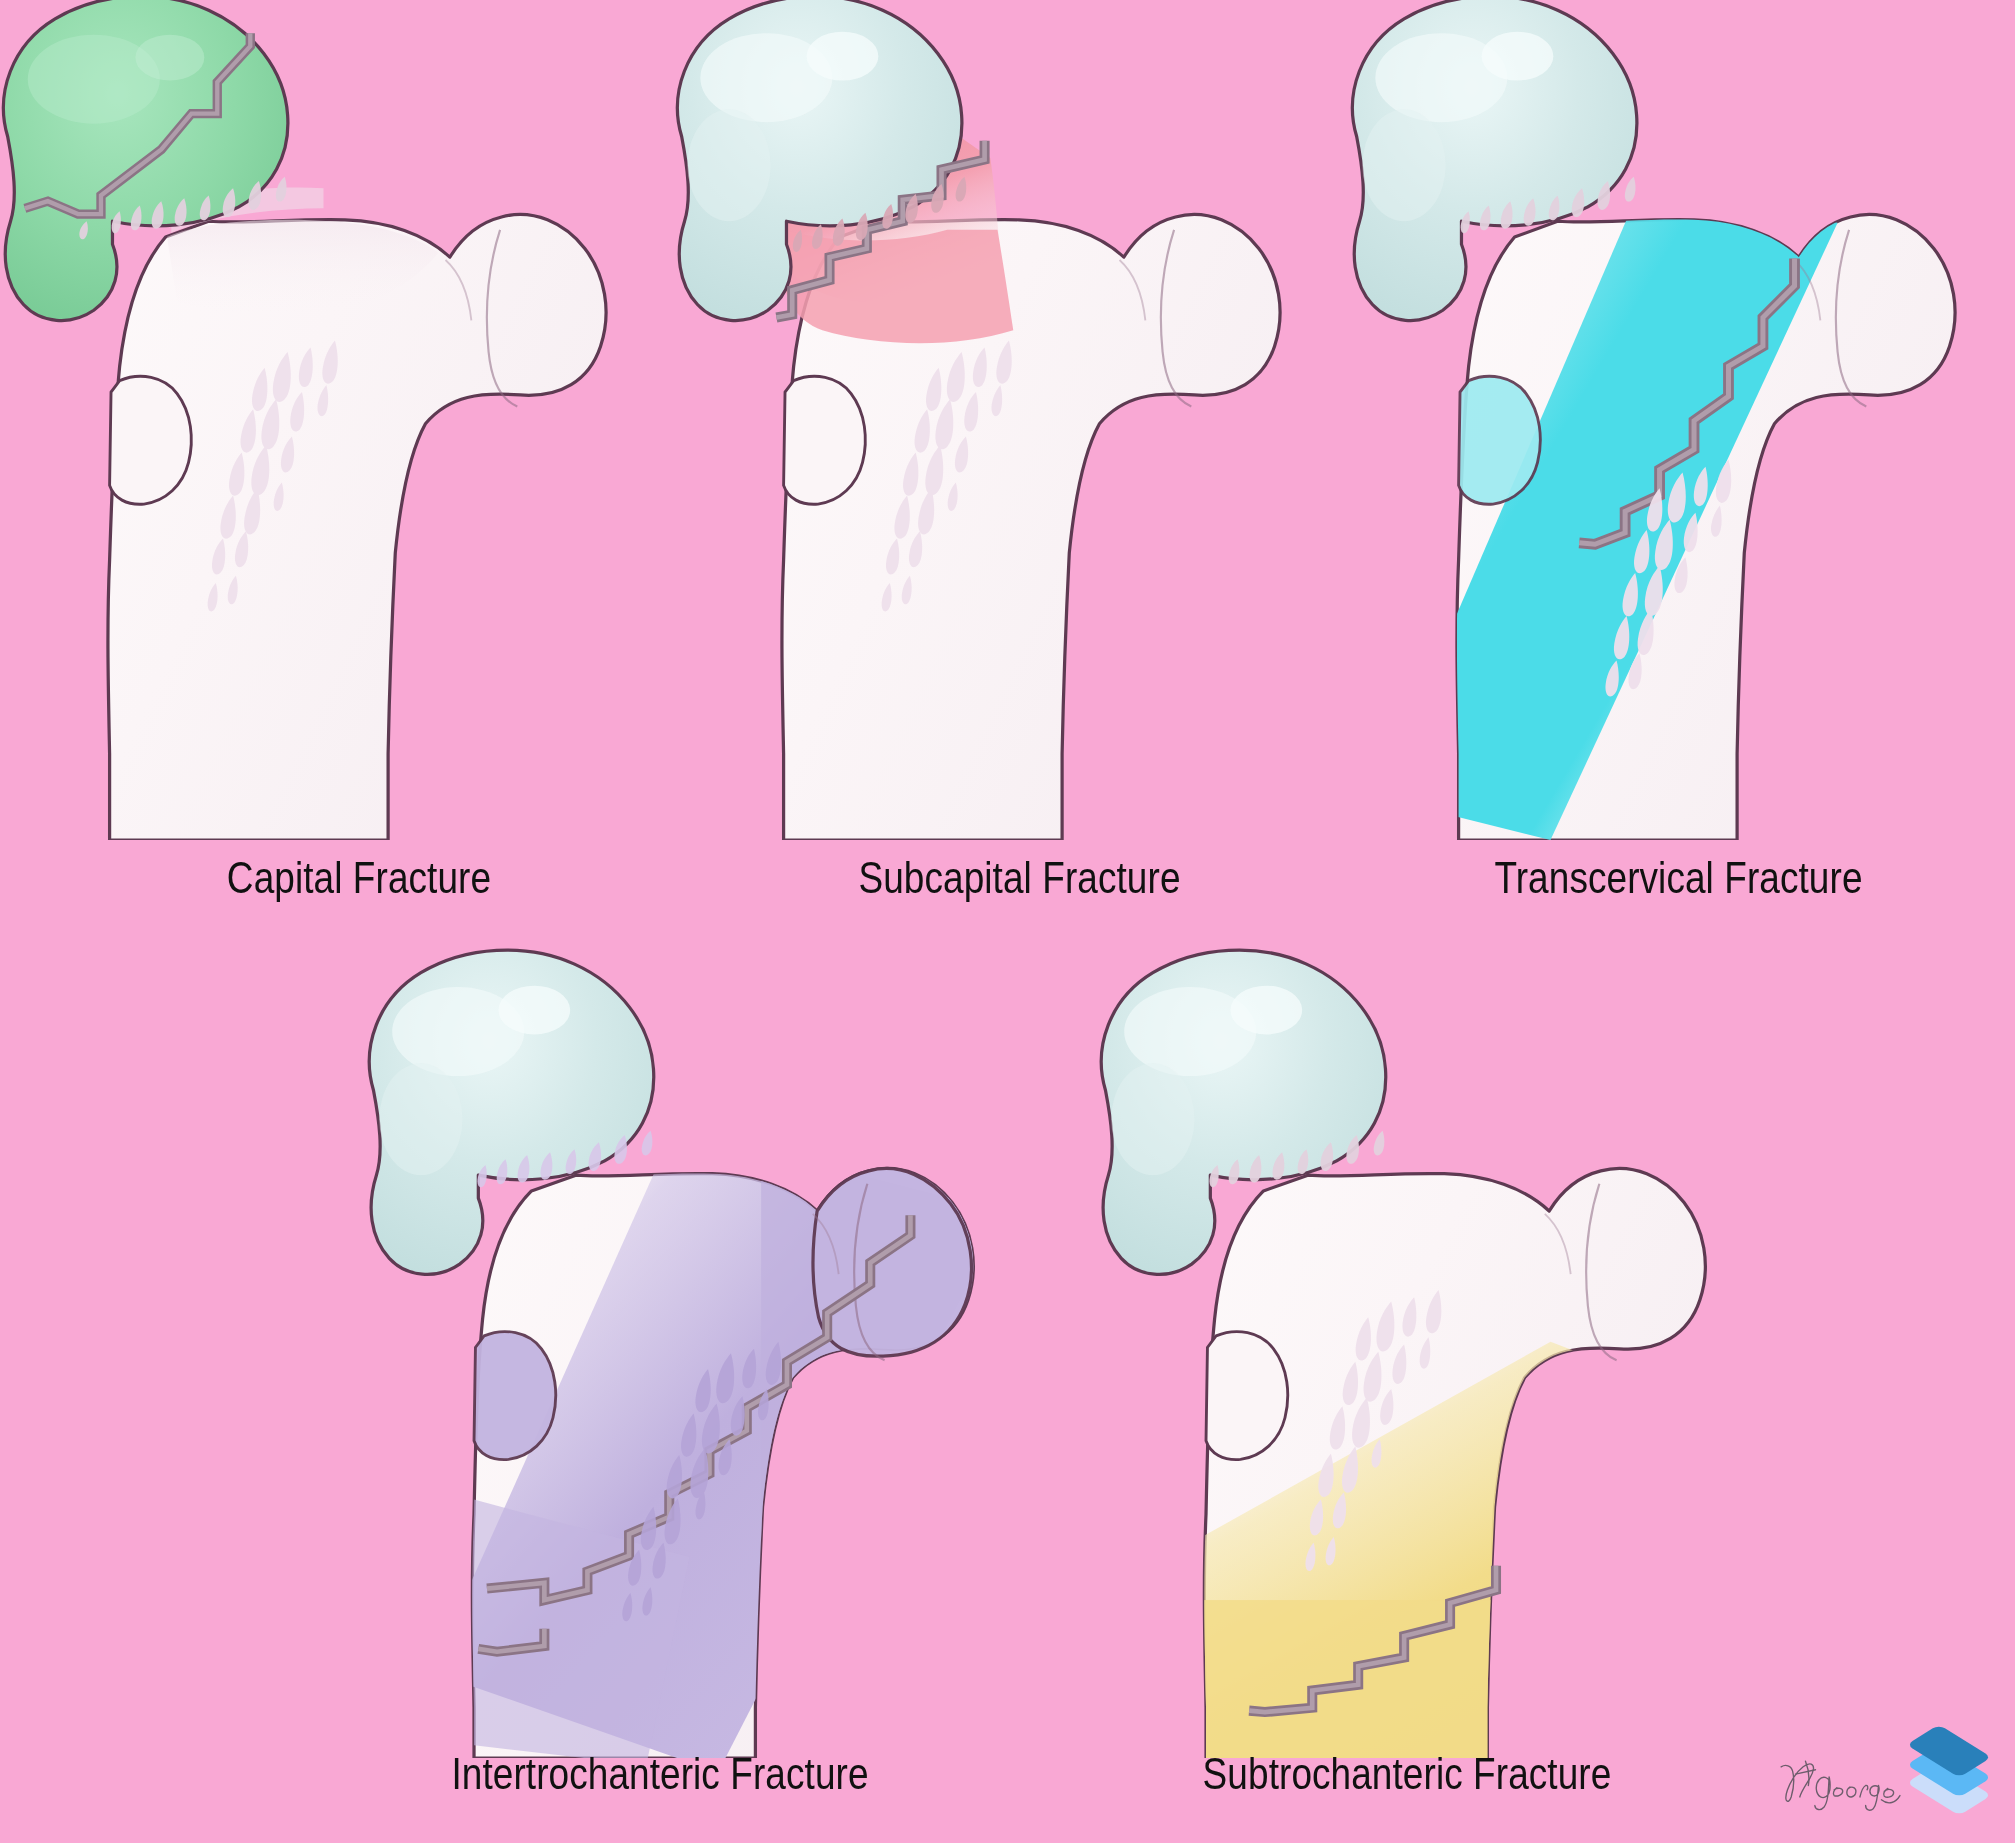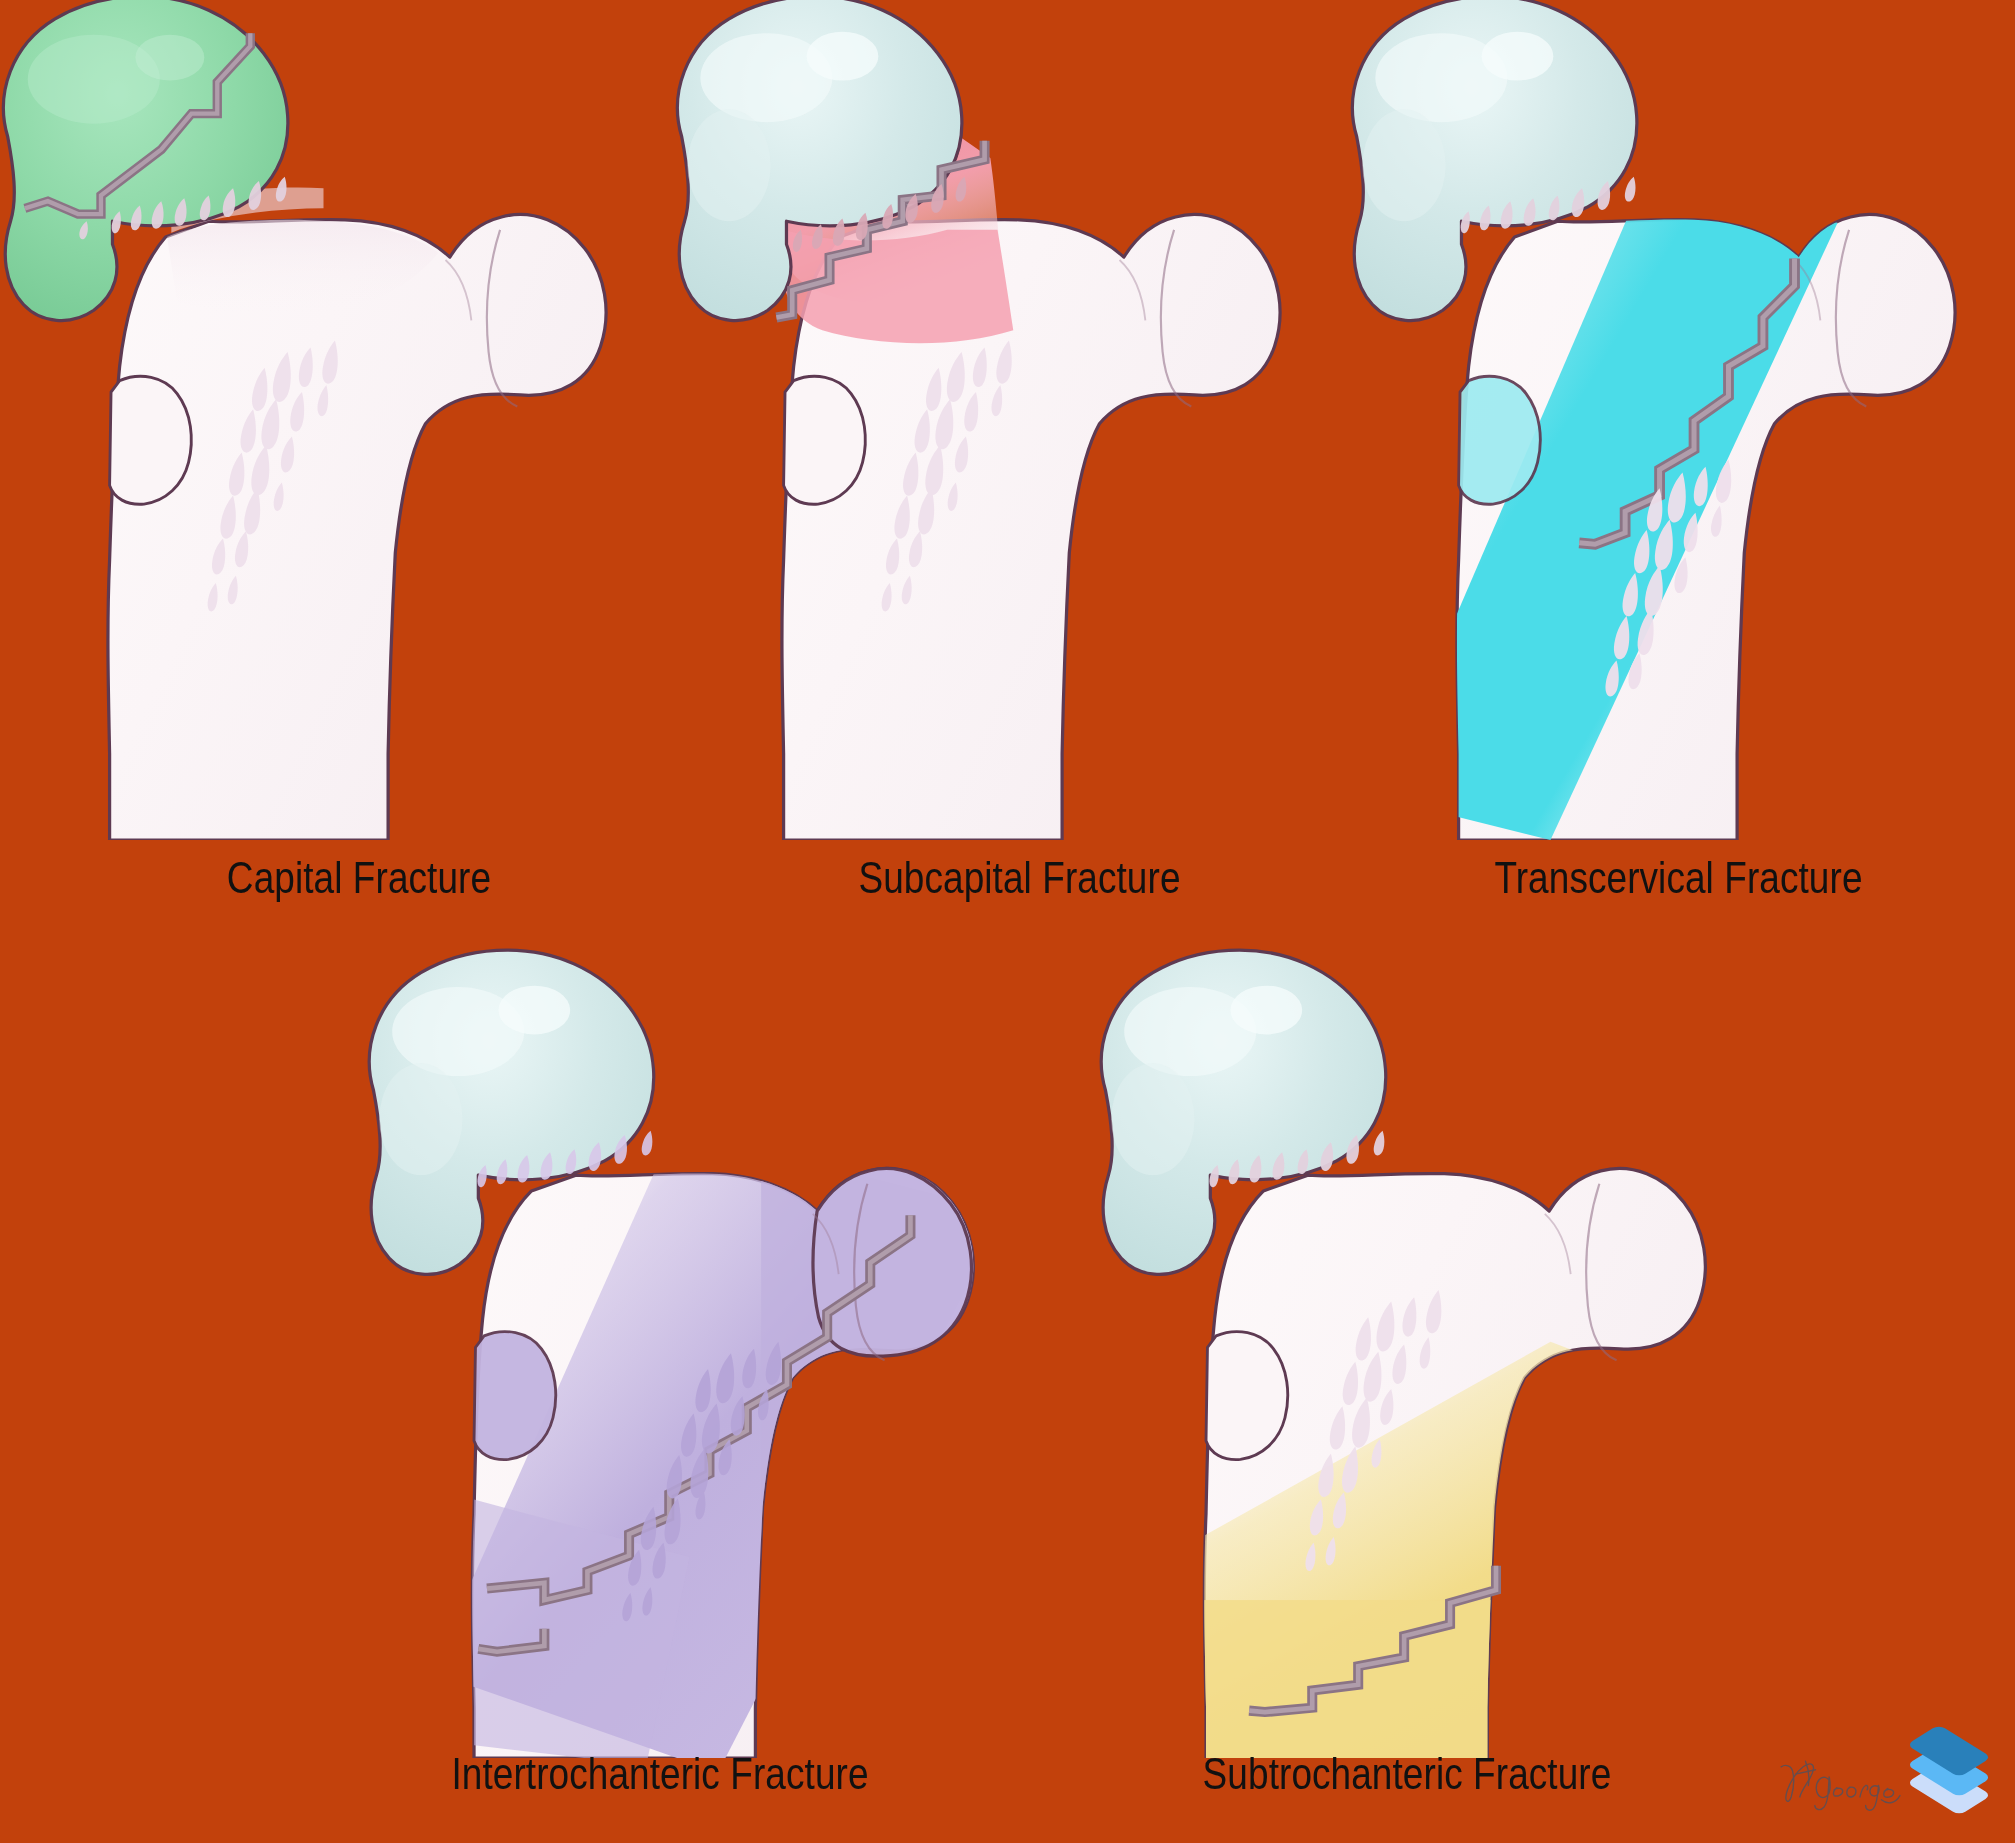--- a/index.html
+++ b/index.html
@@ -5,21 +5,21 @@
   html,body{margin:0;padding:0;background:#ffffff;}
   body{
     width:2015px;height:1844px;
     font-family:"Liberation Sans", sans-serif;
     -webkit-font-smoothing:antialiased;
     overflow:hidden;
     position:relative;
   }
   #figure{
     position:absolute;inset:0;
-    background:#c2410c;
+    background:#f9a8d4;
   }
   .panel{position:absolute;}
   .panel-svg{display:block;}
   .caption{
     position:absolute;
     text-align:center;
     font-family:"Liberation Sans", sans-serif;
     font-size:44px;
     font-weight:400;
     color:#111111;

